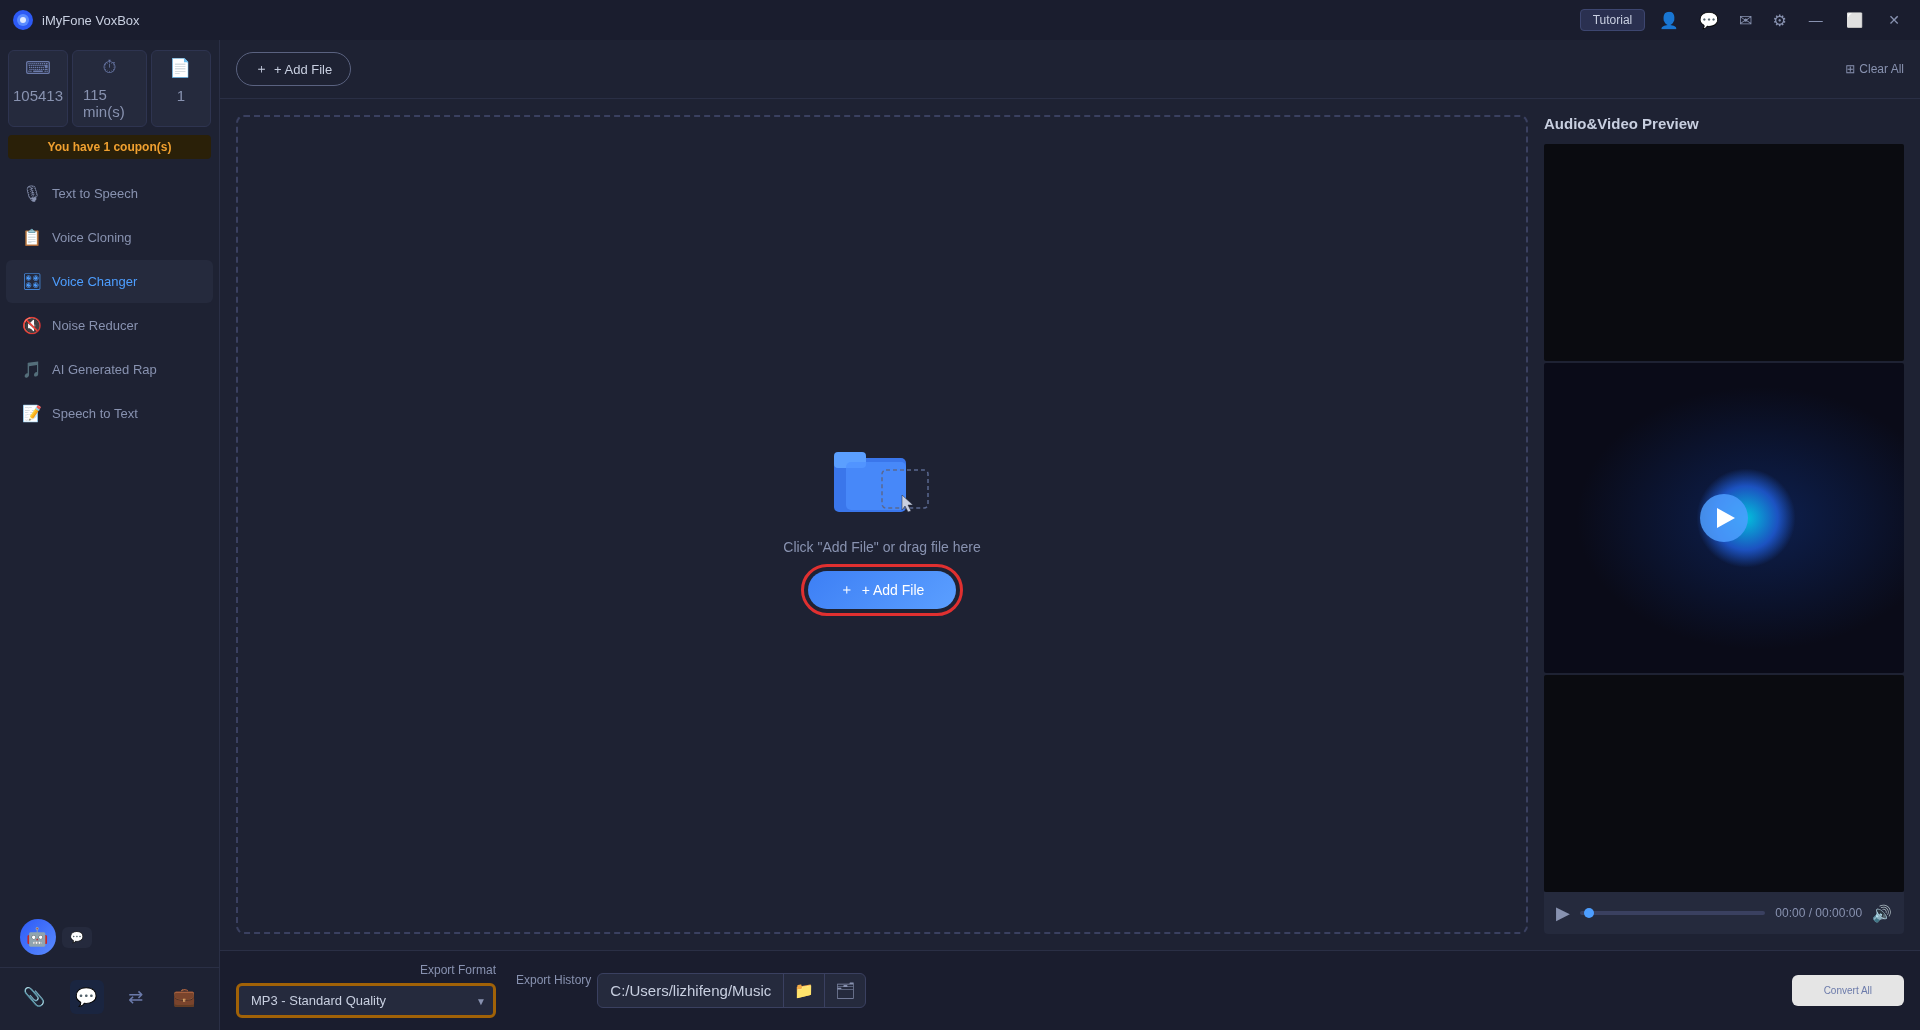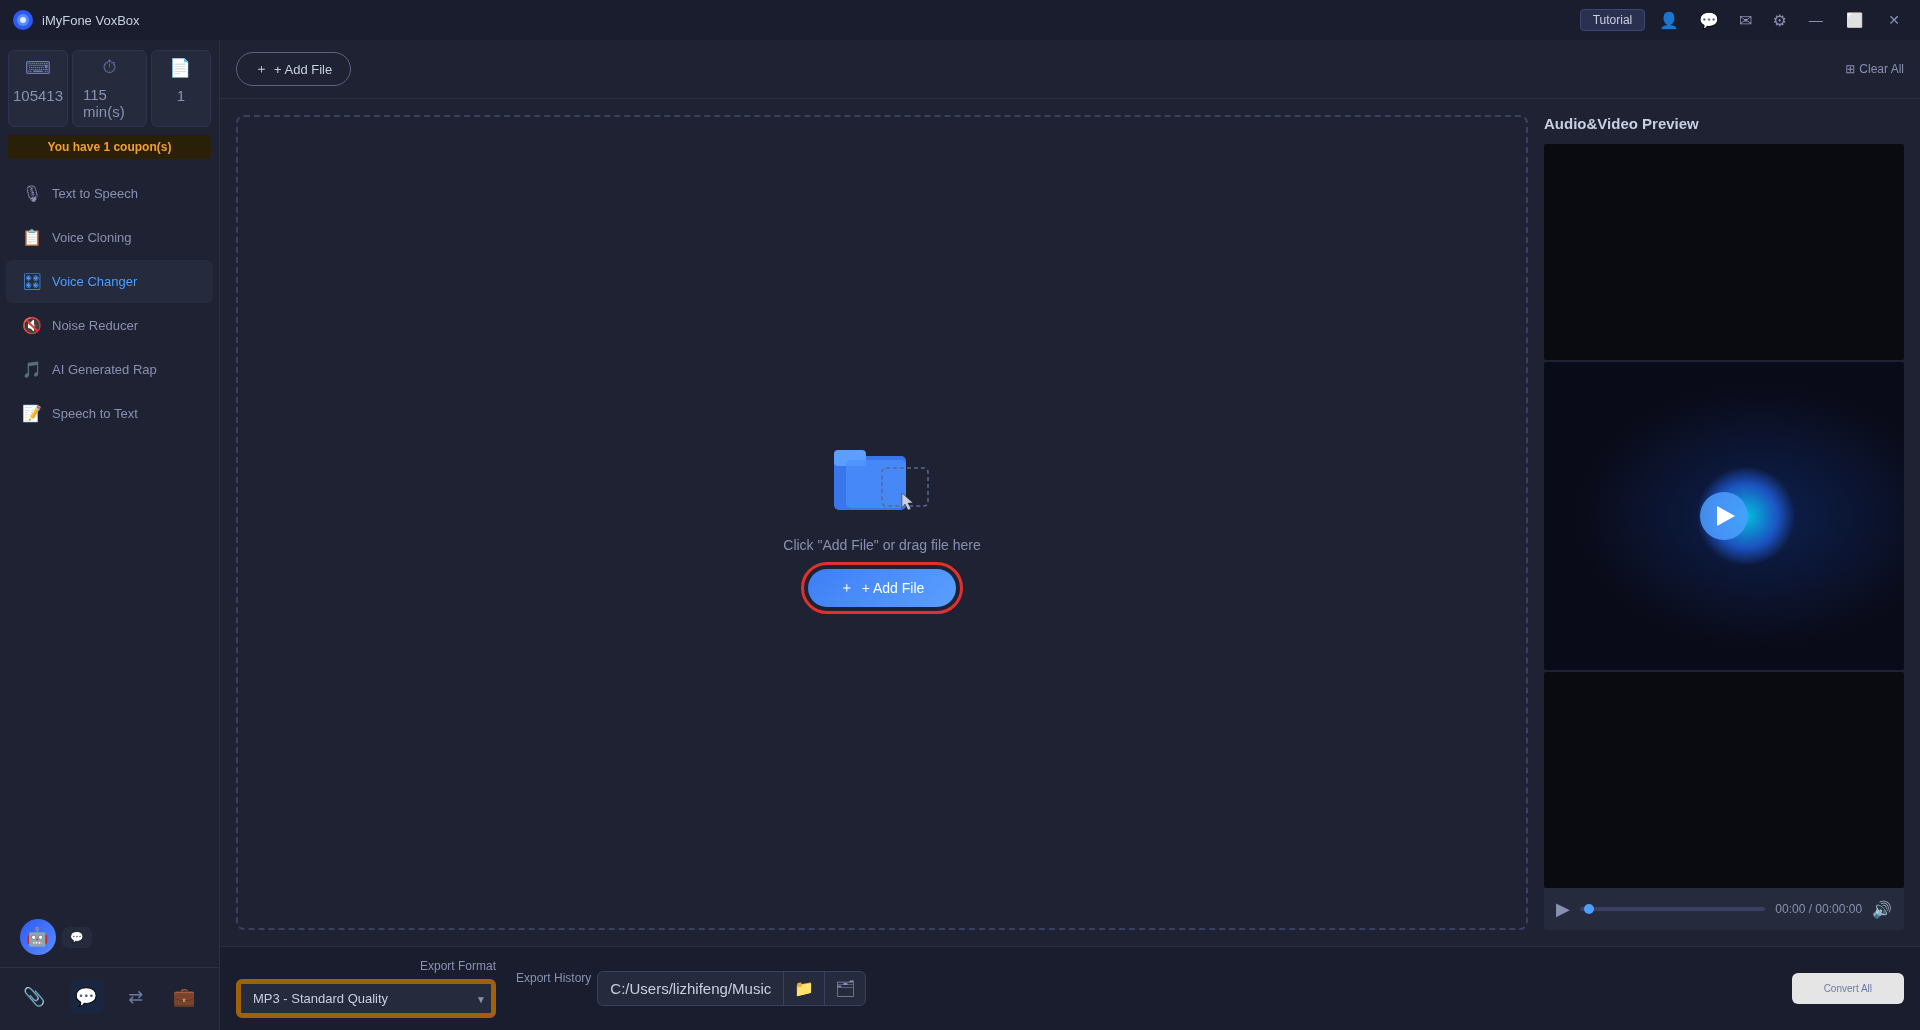--- a/index.html
+++ b/index.html
@@ -384,21 +384,21 @@
       flex-direction: column;
       gap: 6px;
     }
     .export-label {
       color: #8892b0;
       font-size: 12px;
       text-align: right;
     }
     .export-select {
       background: #252a3d;
-      border: 5px solid #a16207;
+      border: 3px solid #a16207;
       color: #c8cfe0;
       padding: 7px 32px 7px 12px;
       border-radius: 6px;
       font-size: 13px;
       cursor: pointer;
       width: 260px;
       appearance: none;
       -webkit-appearance: none;
     }
     .select-wrap {

